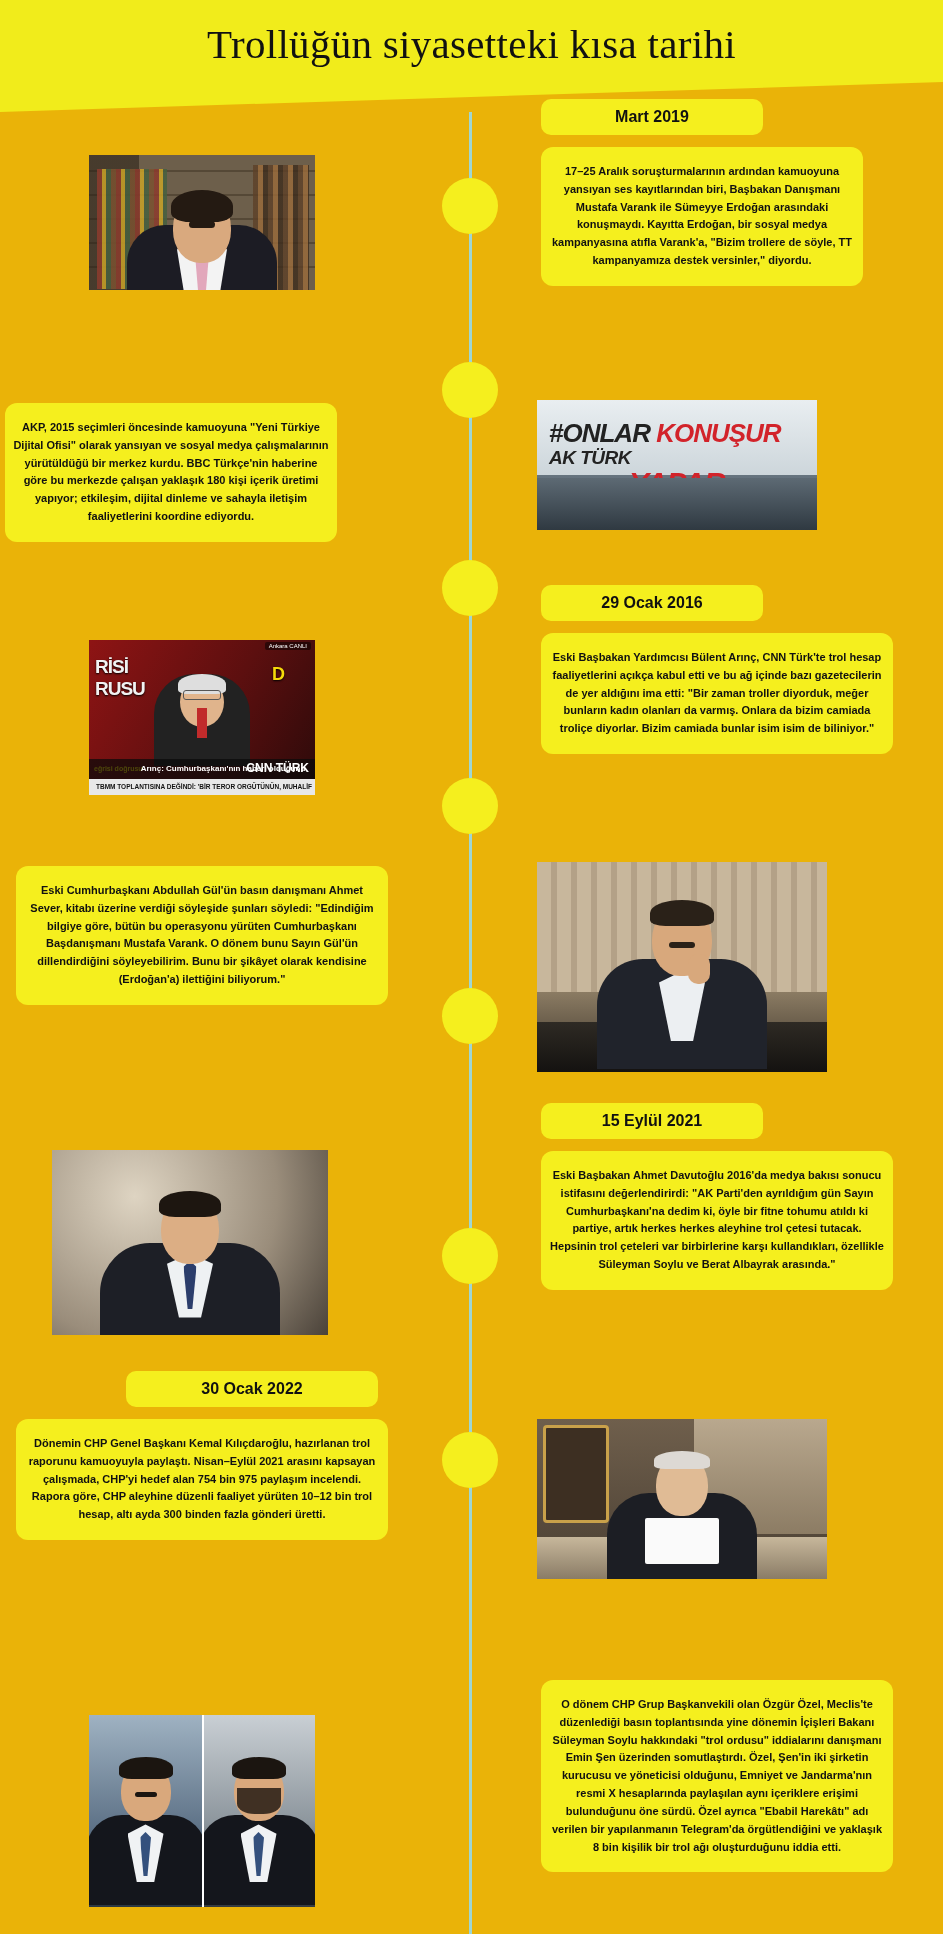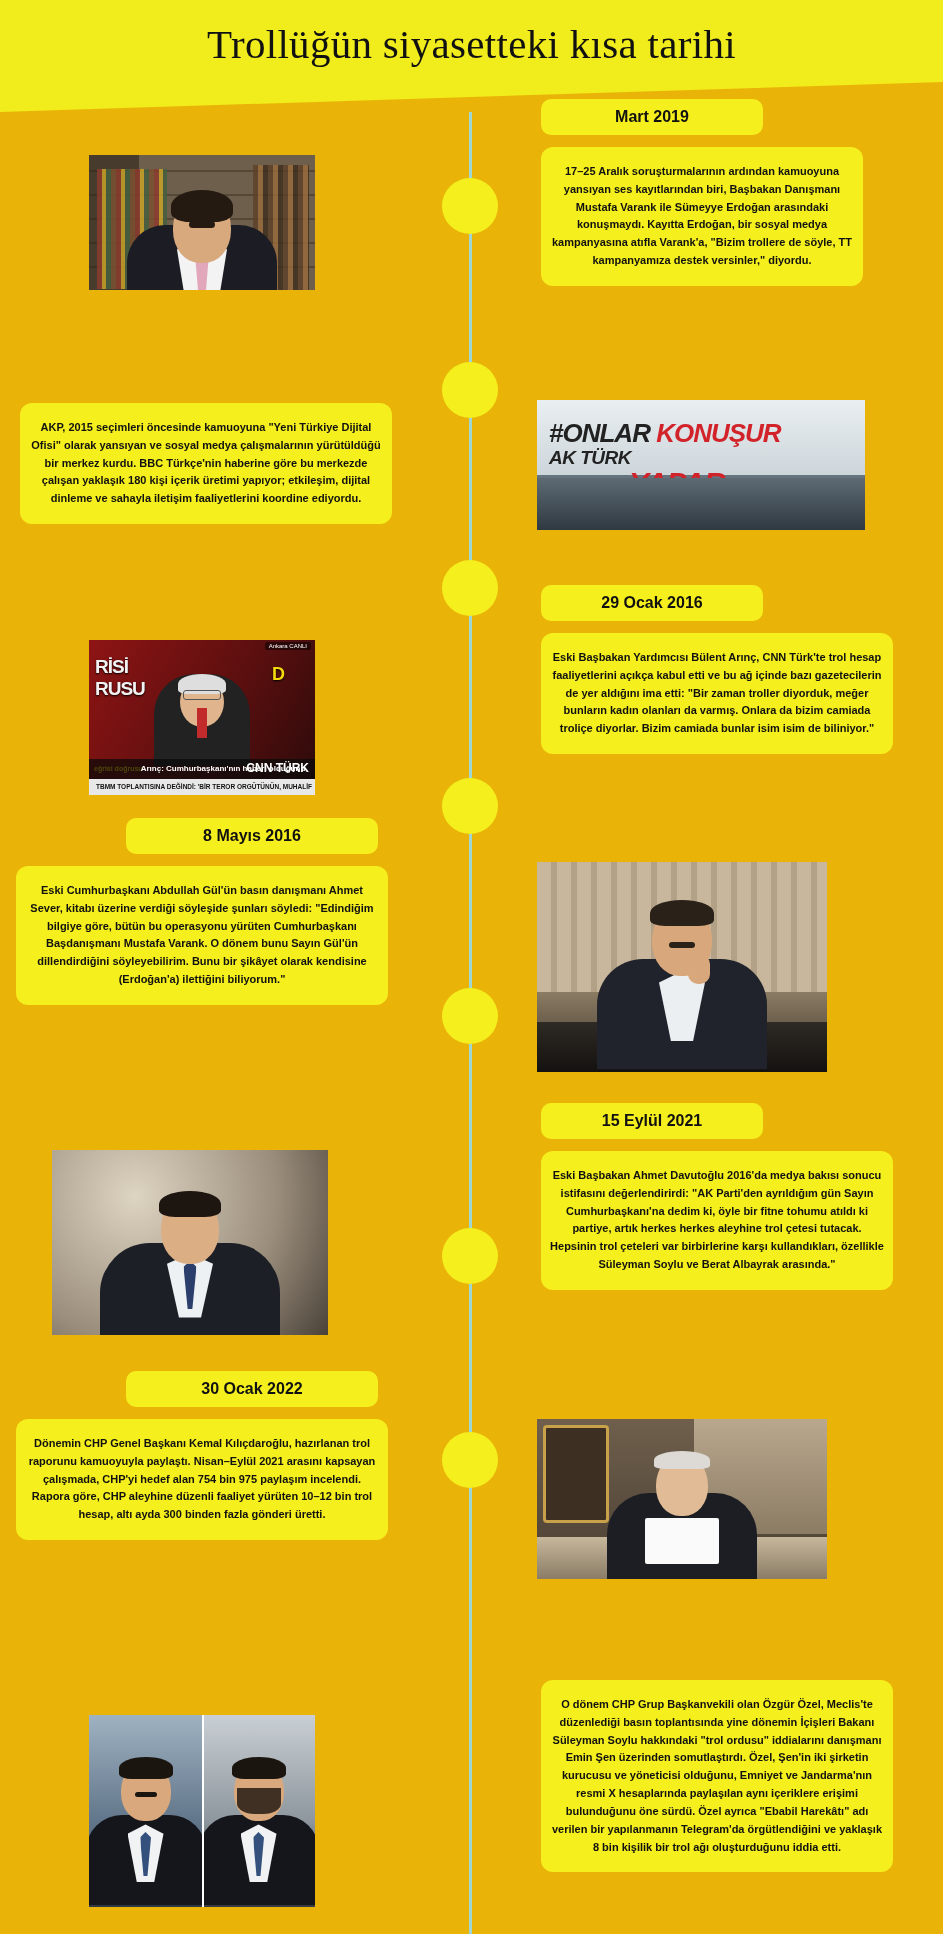--- a/index.html
+++ b/index.html
@@ -396,22 +396,22 @@
       <div class="rbooks"></div>
       <div class="body"></div>
       <div class="shirt"></div>
       <div class="tie"></div>
       <div class="head"></div>
       <div class="hair"></div>
       <div class="must"></div>
     </div>
   </div>
 
-  <div class="text-card" style="left:20px;top:403px;width:372px;">AKP, 2015 seçimleri öncesinde kamuoyuna "Yeni Türkiye Dijital Ofisi" olarak yansıyan ve sosyal medya çalışmalarının yürütüldüğü bir merkez kurdu. BBC Türkçe'nin haberine göre bu merkezde çalışan yaklaşık 180 kişi içerik üretimi yapıyor; etkileşim, dijital dinleme ve sahayla iletişim faaliyetlerini koordine ediyordu.</div>
-  <div class="photo p2" style="left:537px;top:400px;width:328px;height:130px;">
+  <div class="text-card" style="left:5px;top:403px;width:332px;">AKP, 2015 seçimleri öncesinde kamuoyuna "Yeni Türkiye Dijital Ofisi" olarak yansıyan ve sosyal medya çalışmalarının yürütüldüğü bir merkez kurdu. BBC Türkçe'nin haberine göre bu merkezde çalışan yaklaşık 180 kişi içerik üretimi yapıyor; etkileşim, dijital dinleme ve sahayla iletişim faaliyetlerini koordine ediyordu.</div>
+  <div class="photo p2" style="left:537px;top:400px;width:280px;height:130px;">
     <div class="inner">
       <div class="wall"></div>
       <div class="l1">
         <span>#</span><span>ONLAR</span>
         <span class="red">KONUŞUR</span>
       </div>
       <div class="l2">AK TÜRK</div>
       <div class="l3">YAPAR</div>
       <div class="desk"></div>
     </div>
@@ -431,21 +431,20 @@
       <div class="hair"></div>
       <div class="glass"></div>
       <div class="tie"></div>
       <div class="lowerlabel">eğrisi doğrusu</div>
       <div class="lower">Arınç: Cumhurbaşkanı'nın haberi olduğunu tahmin ediyorum</div>
       <div class="logo">CNN TÜRK</div>
       <div class="ticker">TBMM TOPLANTISINA DEĞİNDİ: 'BİR TEROR ORGÜTÜNÜN, MUHALİF HAREKETLERİNE AİT'</div>
     </div>
   </div>
 
-  <div class="date-pill" style="left:126px;top:818px;width:252px;">8 Mayıs 2016</div>
   <div class="text-card" style="left:16px;top:866px;width:372px;">Eski Cumhurbaşkanı Abdullah Gül'ün basın danışmanı Ahmet Sever, kitabı üzerine verdiği söyleşide şunları söyledi: "Edindiğim bilgiye göre, bütün bu operasyonu yürüten Cumhurbaşkanı Başdanışmanı Mustafa Varank. O dönem bunu Sayın Gül'ün dillendirdiğini söyleyebilirim. Bunu bir şikâyet olarak kendisine (Erdoğan'a) ilettiğini biliyorum."</div>
   <div class="photo p4" style="left:537px;top:862px;width:290px;height:210px;">
     <div class="inner">
       <div class="curtain"></div>
       <div class="desk"></div>
       <div class="body"></div>
       <div class="shirt"></div>
       <div class="head"></div>
       <div class="hair"></div>
       <div class="must"></div>

